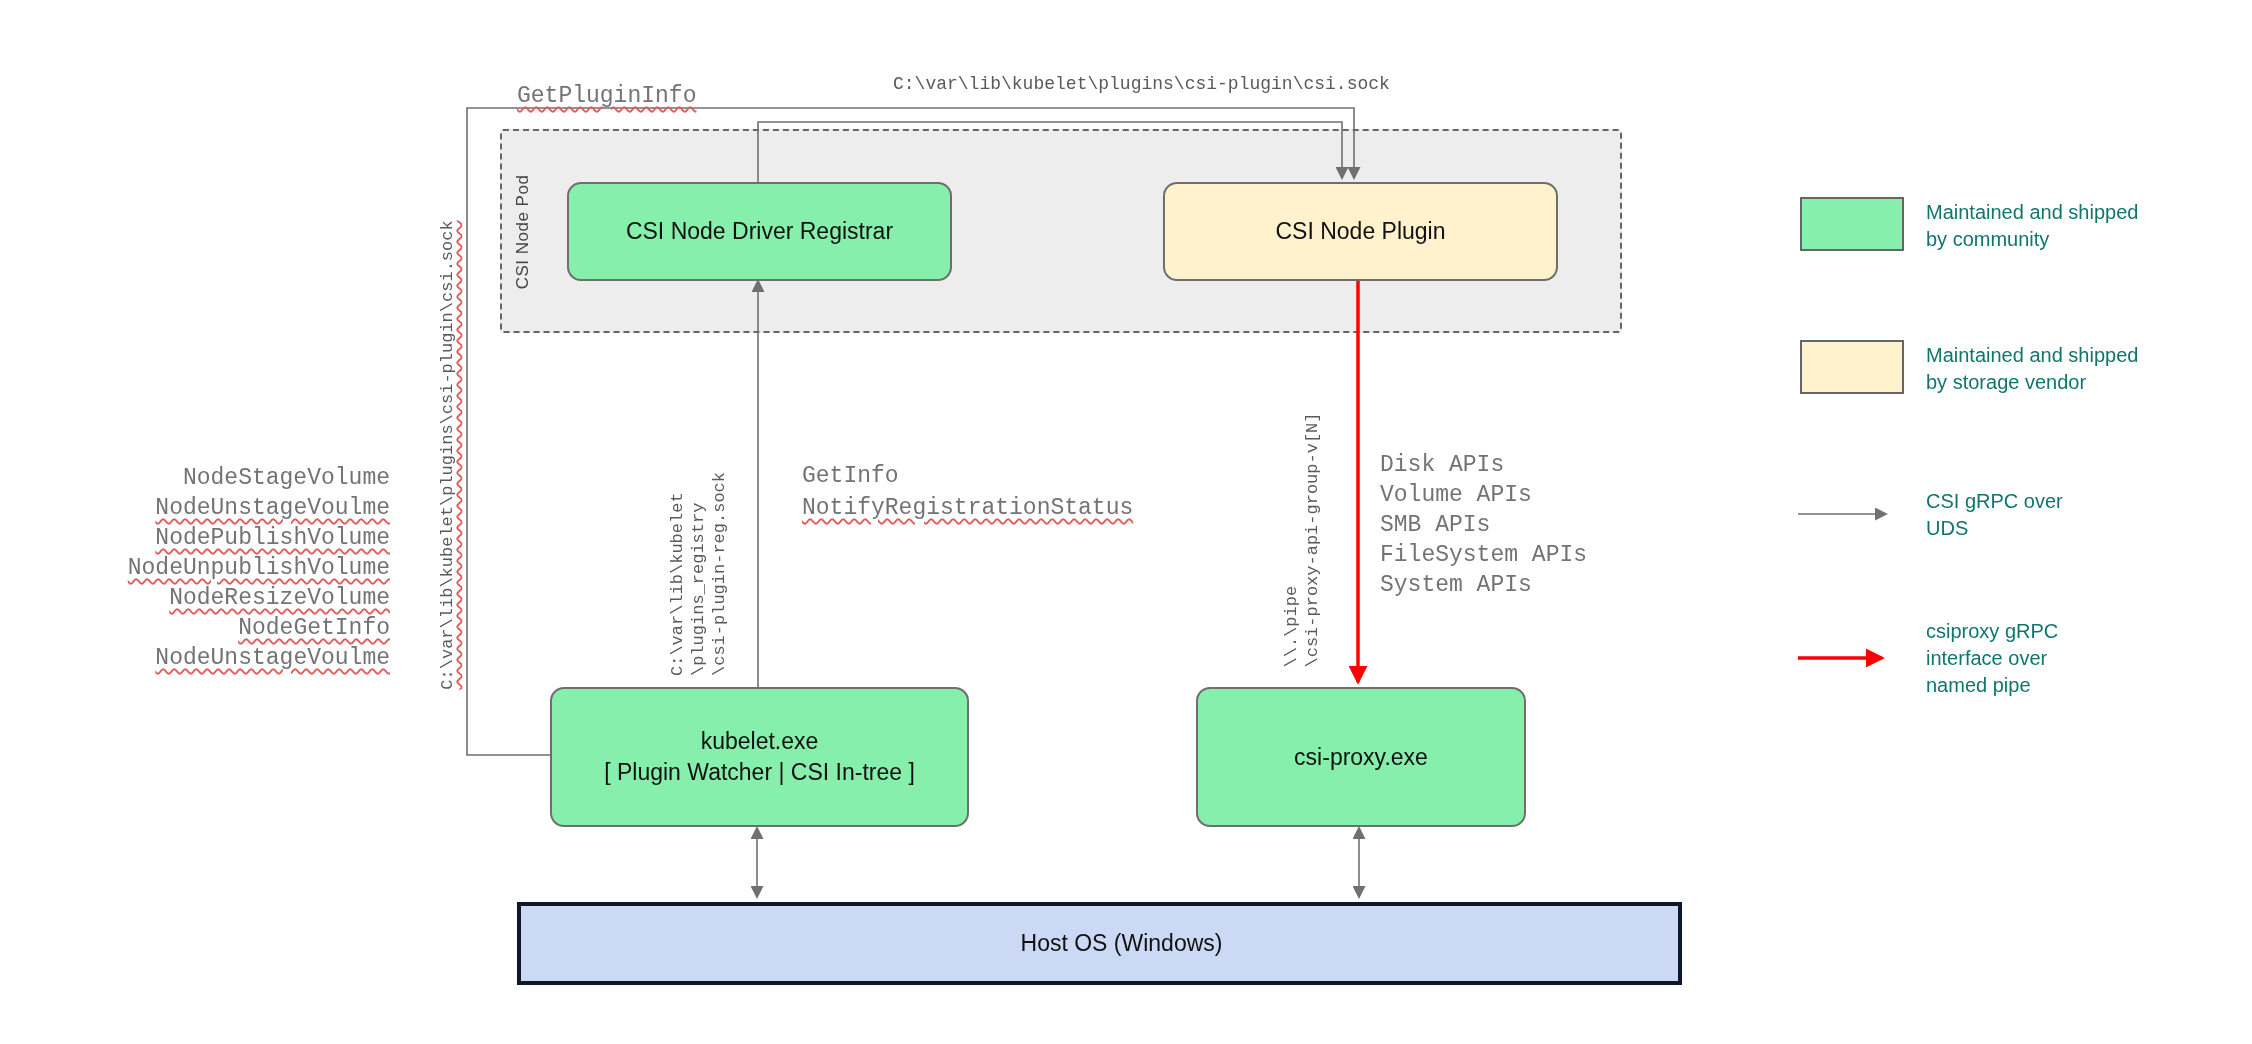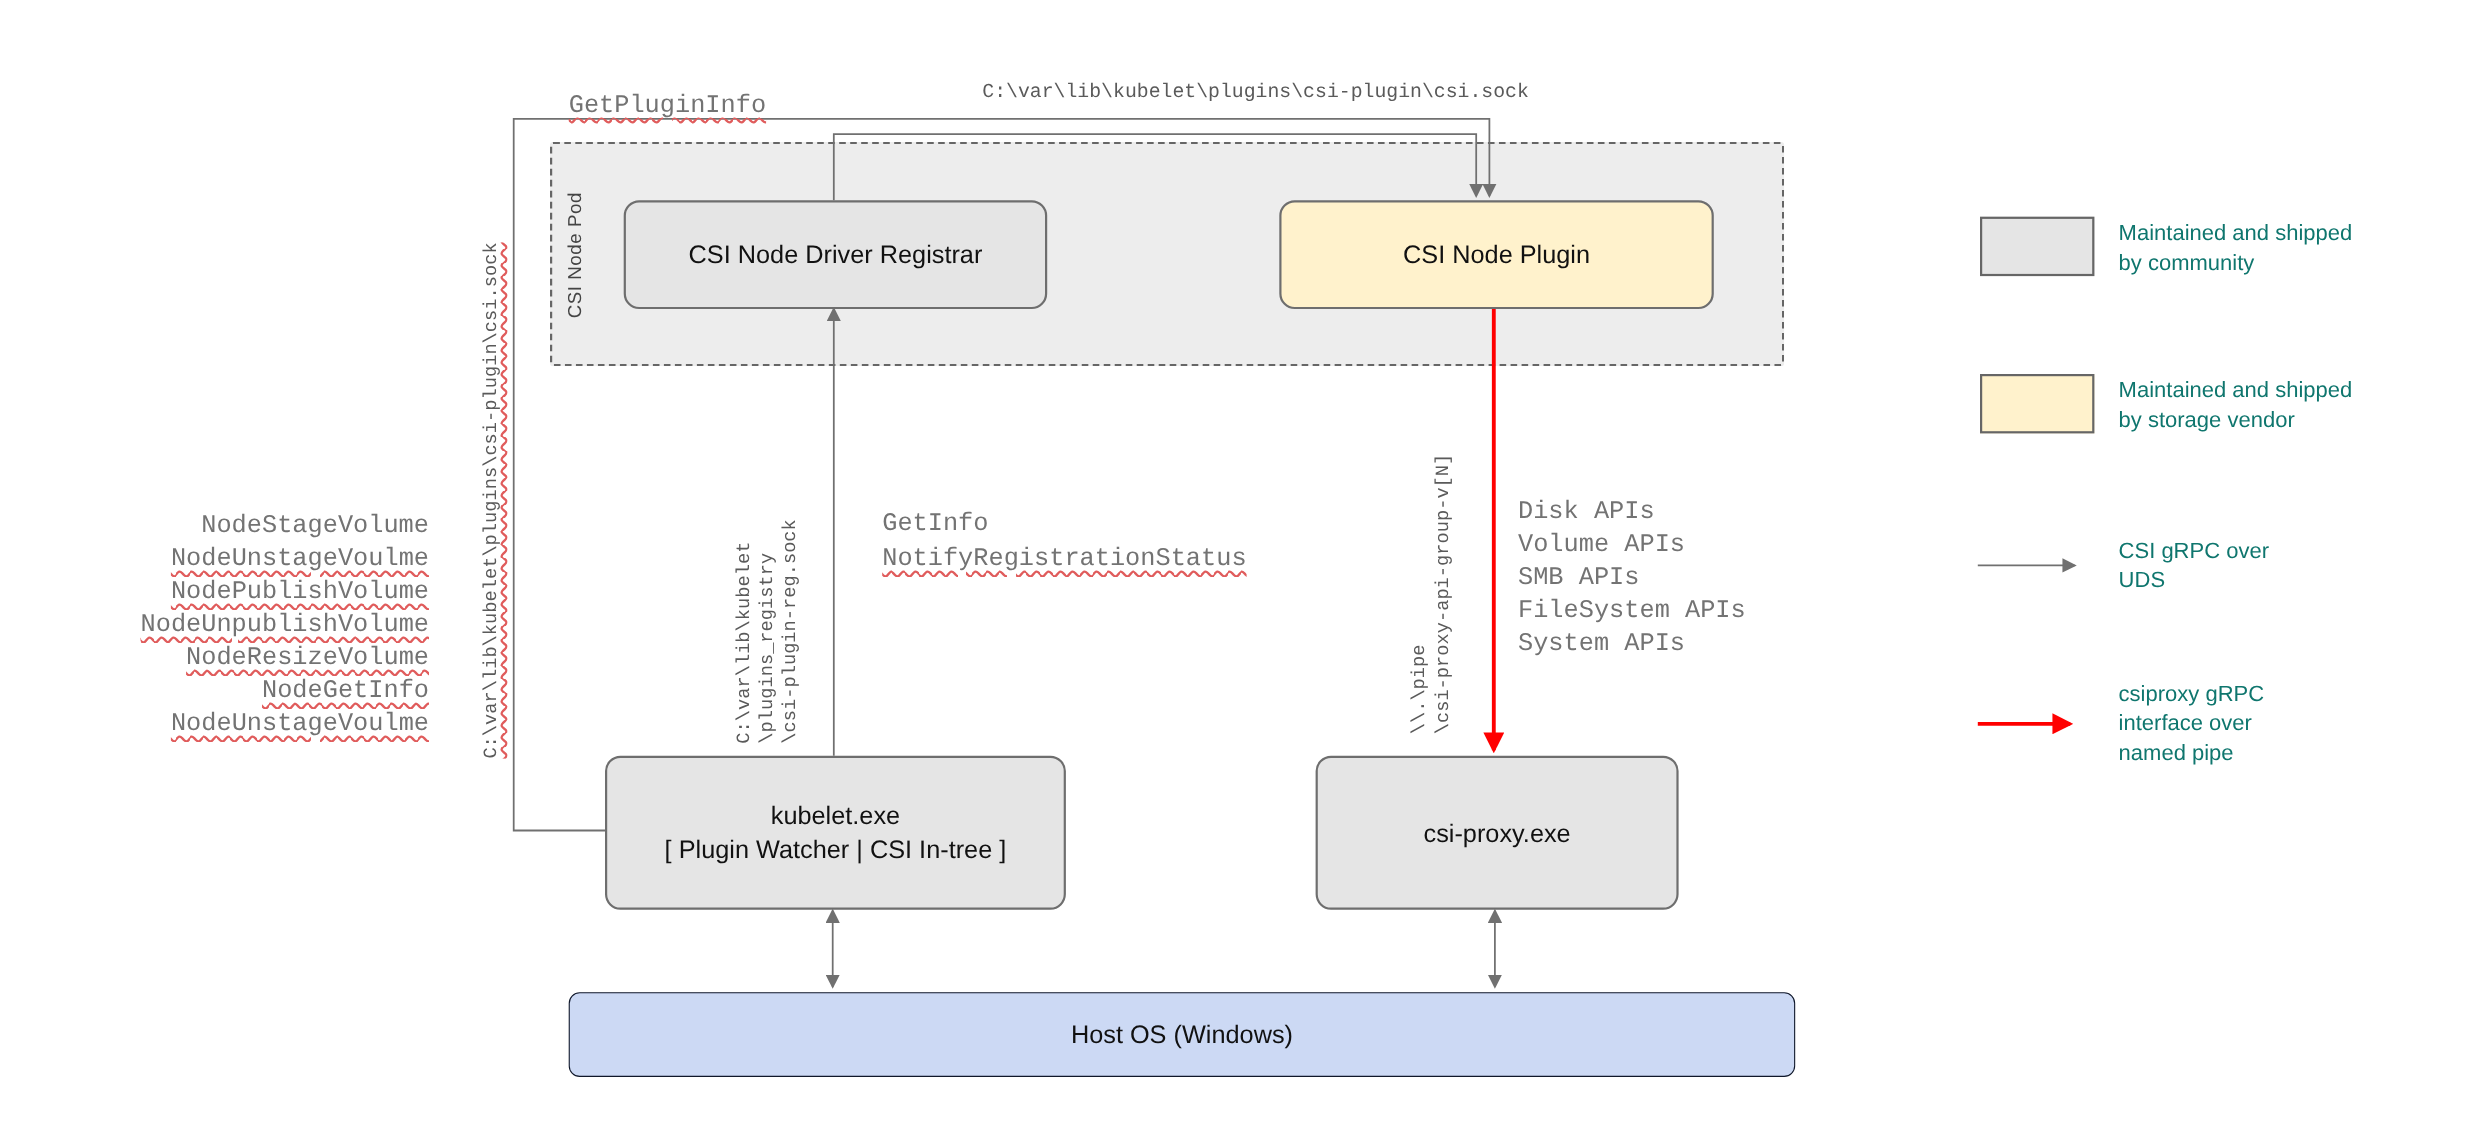--- a/index.html
+++ b/index.html
@@ -5,25 +5,25 @@
   html,body{margin:0;padding:0;background:#fff;}
   .stage{position:relative;width:2252px;height:1044px;background:#ffffff;overflow:hidden;
          font-family:"Liberation Sans",sans-serif;}
   .abs{position:absolute;}
   
   .pod{position:absolute;left:500px;top:129px;width:1118px;height:200px;
        background:#ededed;border:2px dashed #666;border-radius:3px;z-index:1;}
   .nodebox{position:absolute;display:flex;align-items:center;justify-content:center;
            text-align:center;border:2px solid #6e6e6e;border-radius:14px;
            font-size:23px;color:#111;z-index:3;}
-  .green{background:#e5e5e5;}
+  .green{background:#86efac;}
   .yellow{background:#fff2cc;}
   .hostbox{position:absolute;left:517px;top:902px;width:1113px;height:75px;
-           background:#ccd9f4;border:1px solid #0f172a;border-radius:10px;
-           display:flex;align-items:center;justify-content:center;font-size:23px;color:#111;z-index:3;}
+           background:#ccd9f4;border:4px solid #0f172a;border-radius:0;
+           display:flex;align-items:center;justify-content:center;font-size:23px;color:#111;z-index:3;padding-left:44px;}
   .kubelet-lines{line-height:31px;}
   
   svg.wires{position:absolute;left:0;top:0;z-index:2;pointer-events:none;}
   
   .mono-lg{font-family:"Liberation Mono",monospace;font-size:23px;color:#737373;white-space:nowrap;margin-top:12px;}
   .mono-sm{font-family:"Liberation Mono",monospace;font-size:18px;color:#5a5a5a;white-space:nowrap;}
   .mono-xs{font-family:"Liberation Mono",monospace;font-size:17px;color:#5a5a5a;white-space:nowrap;}
   .rot{transform:translate(-50%,-50%) rotate(-90deg);transform-origin:center;}
   .wavy{text-decoration-line:underline;text-decoration-style:wavy;
         text-decoration-color:#e05c5c;text-decoration-thickness:1.5px;text-underline-offset:4px;}

